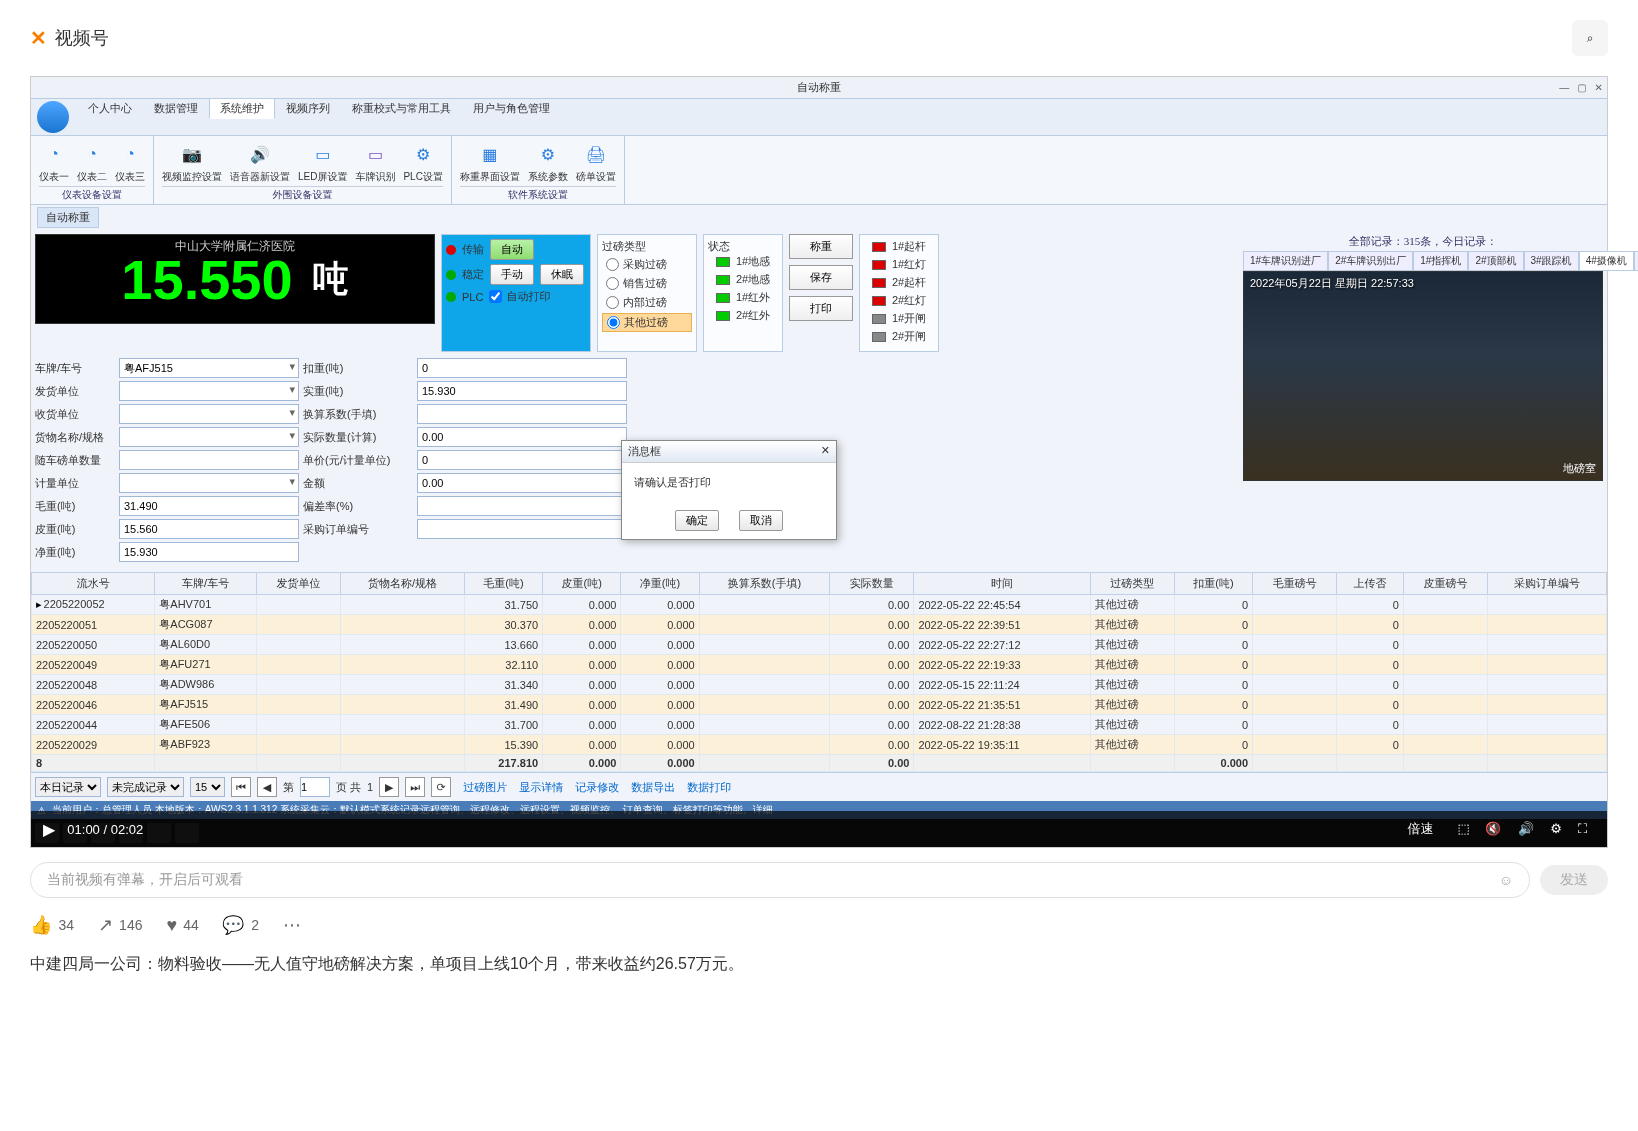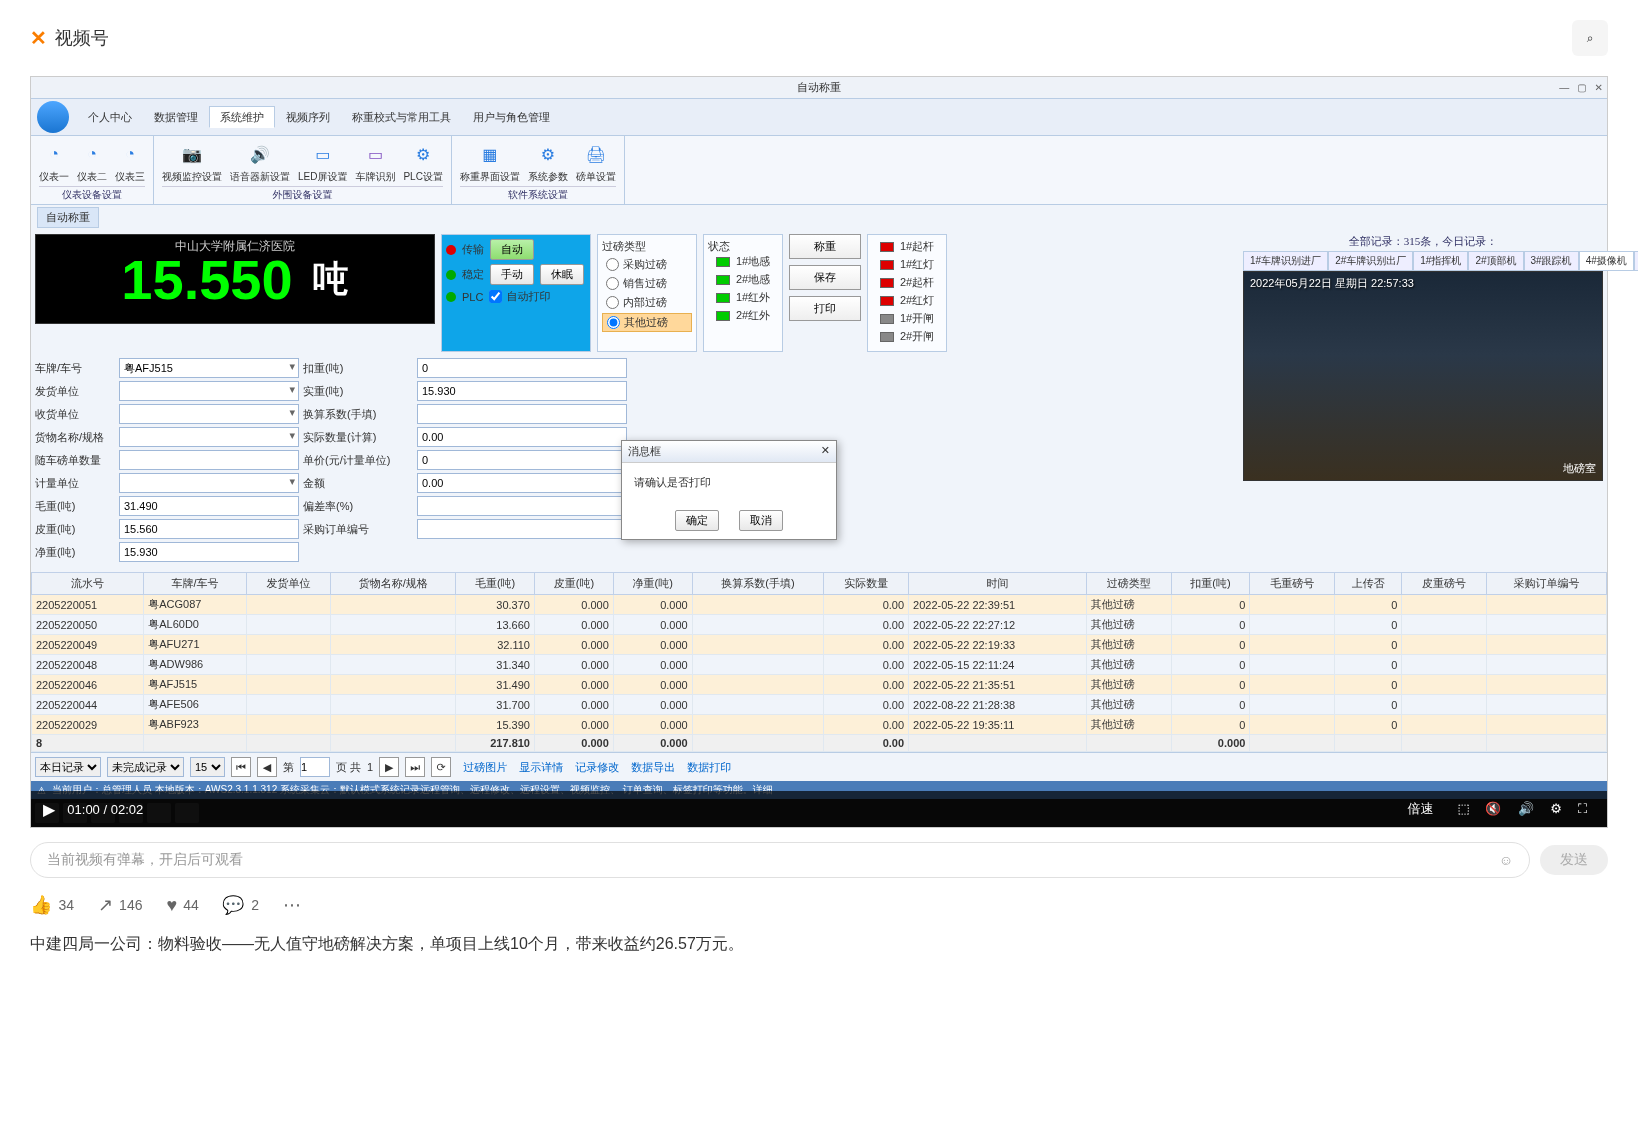--- a/index.html
+++ b/index.html
@@ -6,21 +6,21 @@
 body { font-family: "Microsoft YaHei", Arial, sans-serif; background: #fff; font-size: 12px; color: #333; }
 .page { width: 1638px; padding: 20px 30px; }
 .top-bar { display: flex; align-items: center; justify-content: space-between; margin-bottom: 20px; }
 .logo-area { display: flex; align-items: center; gap: 8px; font-size: 18px; }
 .logo-icon { color: #fa7d00; font-size: 20px; font-weight: bold; }
 .search-btn { width: 36px; height: 36px; border-radius: 6px; background: #f5f5f5; display: flex; align-items: center; justify-content: center; cursor: pointer; }
 .video-frame { position: relative; background: #fff; border: 1px solid #ccc; }
 .app-window { background: #f0f4fa; }
 .app-titlebar { background: #eef2f8; border-bottom: 1px solid #b8cce4; height: 22px; display: flex; align-items: center; justify-content: center; position: relative; font-size: 11px; }
 .win-controls { position: absolute; right: 4px; display: flex; gap: 8px; font-size: 10px; color: #666; }
-.app-header { display: flex; align-items: center; background: #e8eef8; border-bottom: 1px solid #b8cce4; padding: 2px 6px; gap: 2px; }
+.app-header { display: flex; align-items: flex-start; background: #e8eef8; border-bottom: 1px solid #b8cce4; padding: 2px 6px; gap: 2px; }
 .globe-icon { width: 32px; height: 32px; border-radius: 50%; background: linear-gradient(#4da6ff,#1a75d1); margin-right: 6px; }
 .menu-tab { padding: 4px 10px; font-size: 11px; border: 1px solid transparent; cursor: pointer; }
 .menu-tab.active { background: #fff; border: 1px solid #b8cce4; border-bottom-color: #fff; }
 .ribbon { display: flex; background: #f4f7fc; border-bottom: 1px solid #b8cce4; }
 .ribbon-group { border-right: 1px solid #b8cce4; padding: 4px 8px 2px; text-align: center; }
 .ribbon-items { display: flex; gap: 8px; justify-content: center; }
 .ribbon-item { display: flex; flex-direction: column; align-items: center; gap: 2px; cursor: pointer; font-size: 10px; }
 .ribbon-icon { width: 28px; height: 28px; border-radius: 4px; display: flex; align-items: center; justify-content: center; font-size: 16px; }
 .ribbon-group-label { font-size: 10px; color: #336; margin-top: 2px; border-top: 1px solid #ccd; padding-top: 1px; }
 .content-area { display: flex; padding: 4px; gap: 4px; position: relative; }
@@ -45,21 +45,21 @@
 .indicator-panel { border: 1px solid #b8cce4; background: #fafcff; padding: 4px; font-size: 11px; }
 .ind-row { display: flex; align-items: center; gap: 6px; margin-bottom: 3px; justify-content: center; }
 .ind-light { width: 14px; height: 10px; border: 1px solid #666; }
 .ind-light.g { background: #0c0; } .ind-light.r { background: #d00; } .ind-light.off { background: #888; }
 .form-grid { display: grid; grid-template-columns: 80px 180px 110px 210px; gap: 3px 4px; margin-top: 6px; font-size: 11px; align-items: center; }
 .form-grid label { text-align: left; }
 .form-grid input, .form-grid .inp { border: 1px solid #a0b8d8; height: 20px; padding: 0 4px; background: #fff; font-size: 11px; width: 100%; }
 .dropdown { position: relative; }
 .dropdown::after { content: "▾"; position: absolute; right: 4px; top: 2px; color: #666; pointer-events: none; }
 .action-col { display: flex; flex-direction: column; gap: 6px; align-items: center; }
-.action-btn { width: 72px; padding: 4px; border: 1px solid #999; background: linear-gradient(#fff,#eee); cursor: pointer; font-size: 11px; }
+.action-btn { width: 64px; padding: 4px; border: 1px solid #999; background: linear-gradient(#fff,#eee); cursor: pointer; font-size: 11px; }
 .camera-section { width: 360px; }
 .cam-tabs { display: flex; font-size: 10px; }
 .cam-tab { padding: 2px 6px; border: 1px solid #b8cce4; background: #eef; cursor: pointer; white-space: nowrap; }
 .cam-tab.active { background: #fff; }
 .cam-view { width: 100%; height: 210px; background: linear-gradient(180deg,#1a2838 0%,#2a3848 40%,#3a3020 100%); border: 1px solid #333; position: relative; color: #fff; font-size: 11px; }
 .cam-timestamp { position: absolute; top: 4px; left: 6px; text-shadow: 1px 1px 2px #000; }
 .cam-label { position: absolute; bottom: 4px; right: 6px; }
 .record-count { text-align: center; font-size: 11px; color: #336; margin-bottom: 2px; font-family: Liberation Serif, serif; }
 .dialog { position: absolute; left: 590px; top: 210px; width: 216px; background: #fff; border: 1px solid #888; box-shadow: 2px 2px 8px rgba(0,0,0,0.3); z-index: 10; }
 .dialog-title { background: linear-gradient(#fff,#e0e8f4); padding: 3px 6px; font-size: 11px; border-bottom: 1px solid #ccc; display: flex; justify-content: space-between; }
@@ -380,20 +380,38 @@
               <th>时间</th>
               <th>过磅类型</th>
               <th>扣重(吨)</th>
               <th>毛重磅号</th>
               <th>上传否</th>
               <th>皮重磅号</th>
               <th>采购订单编号</th>
             </tr>
           </thead>
           <tbody>
+            <tr class=" sel">
+              <td class="l">2205220052</td>
+              <td class="l">粤AHV701</td>
+              <td></td>
+              <td></td>
+              <td>31.750</td>
+              <td>0.000</td>
+              <td>0.000</td>
+              <td></td>
+              <td>0.00</td>
+              <td class="l">2022-05-22 22:45:54</td>
+              <td class="l">其他过磅</td>
+              <td>0</td>
+              <td></td>
+              <td>0</td>
+              <td></td>
+              <td></td>
+            </tr>
             <tr class="alt">
               <td class="l">2205220051</td>
               <td class="l">粤ACG087</td>
               <td></td>
               <td></td>
               <td>30.370</td>
               <td>0.000</td>
               <td>0.000</td>
               <td></td>
               <td>0.00</td>

